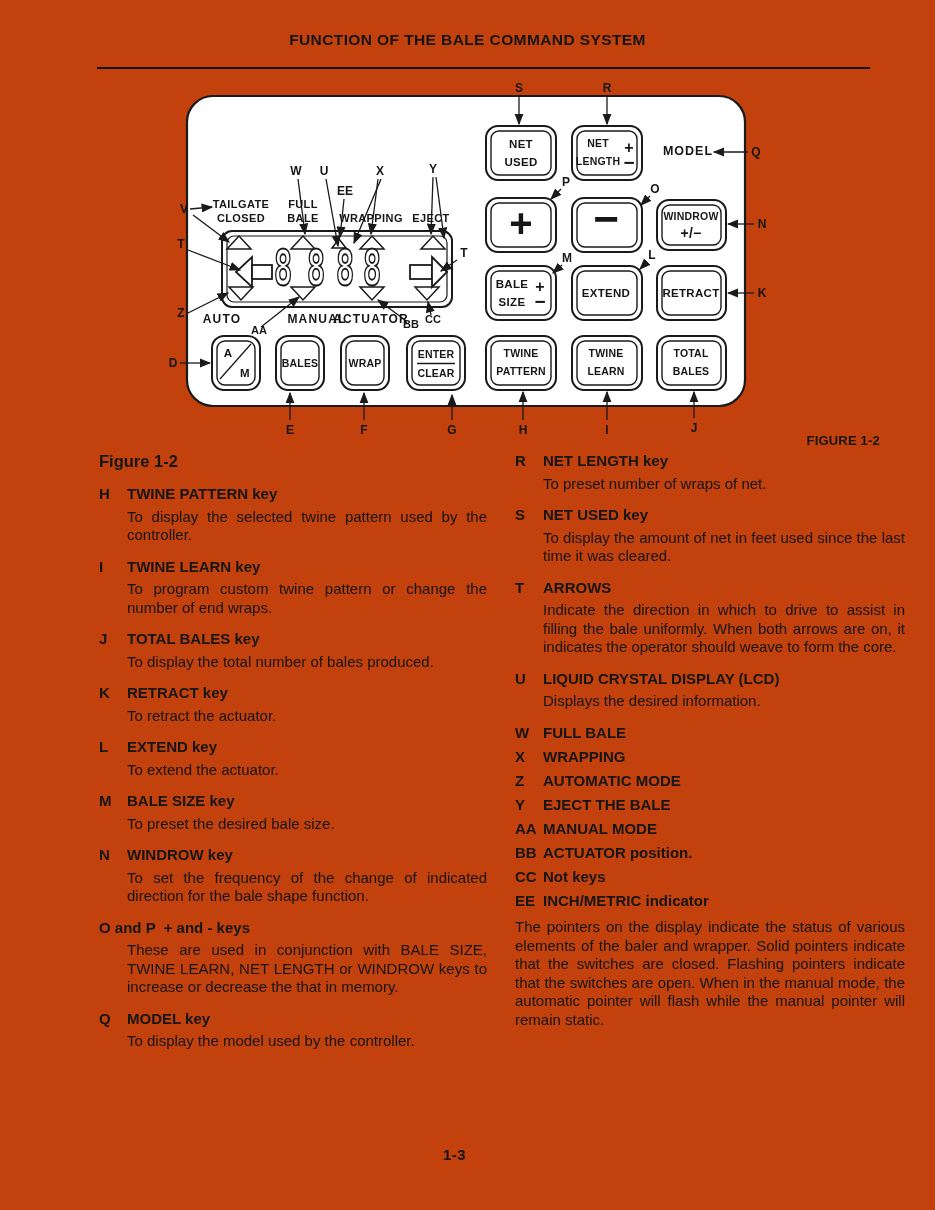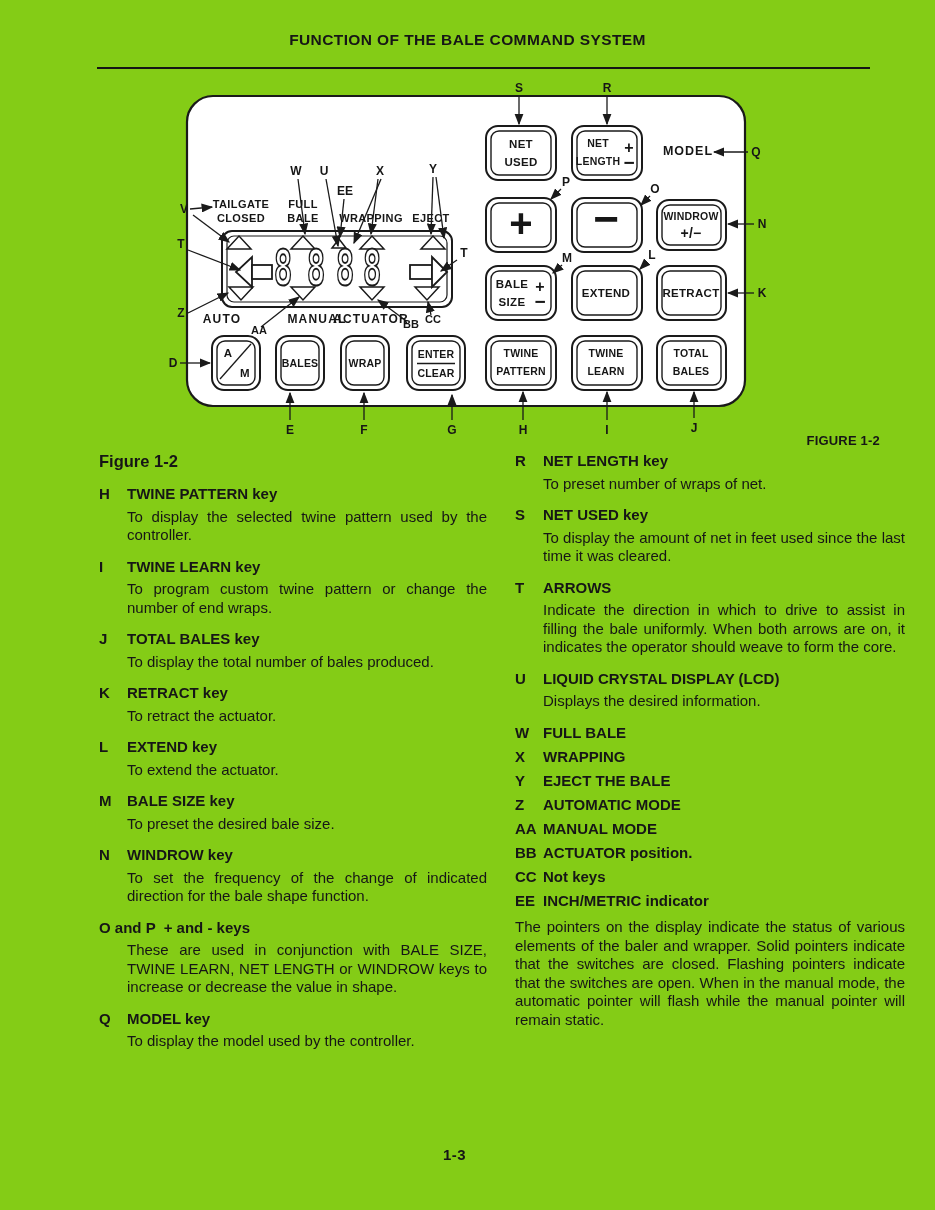--- a/index.html
+++ b/index.html
@@ -1,17 +1,17 @@
 <!DOCTYPE html>
 <html><head>
 <meta charset="utf-8">
 <style>
   html,body{margin:0;padding:0;background:#e8e8e8;}
   .page{
-    position:relative;width:935px;height:1210px;background:#84cc16;
+    position:relative;width:935px;height:1210px;background:#c2410c;
     font-family:"Liberation Sans",sans-serif;color:#161616;overflow:hidden;
     margin:0 auto;
   }
   .header-title{
     position:absolute;top:31px;left:0;width:935px;text-align:center;
     font-size:15.5px;font-weight:bold;letter-spacing:.4px;
   }
   .header-rule{position:absolute;top:67px;left:97px;width:773px;height:2.4px;background:#151515;}
   .diagram-wrap{position:absolute;top:76px;left:0;width:935px;height:372px;}
   .figure-caption{
@@ -312,21 +312,21 @@
       <div class="def-item">
         <div class="def-line"><span class="def-key">M</span><span class="def-term">BALE SIZE key</span></div>
         <p class="def-desc">To preset the desired bale size.</p>
       </div>
       <div class="def-item">
         <div class="def-line"><span class="def-key">N</span><span class="def-term">WINDROW key</span></div>
         <p class="def-desc">To set the frequency of the change of indicated direction for the bale shape function.</p>
       </div>
       <div class="def-item">
         <div class="def-line"><span class="def-key" style="min-width:0;margin-right:8px">O and P</span><span class="def-term">+ and - keys</span></div>
-        <p class="def-desc">These are used in conjunction with BALE SIZE, TWINE LEARN, NET LENGTH or WINDROW keys to increase or decrease the value in shape.</p>
+        <p class="def-desc">These are used in conjunction with BALE SIZE, TWINE LEARN, NET LENGTH or WINDROW keys to increase or decrease the that in memory.</p>
       </div>
       <div class="def-item">
         <div class="def-line"><span class="def-key">Q</span><span class="def-term">MODEL key</span></div>
         <p class="def-desc">To display the model used by the controller.</p>
       </div>
     </div>
 
     <div class="col-right">
       <div class="def-item">
         <div class="def-line"><span class="def-key">R</span><span class="def-term">NET LENGTH key</span></div>
@@ -344,24 +344,24 @@
         <div class="def-line"><span class="def-key">U</span><span class="def-term">LIQUID CRYSTAL DISPLAY (LCD)</span></div>
         <p class="def-desc">Displays the desired information.</p>
       </div>
       <div class="def-item simple">
         <div class="def-line"><span class="def-key">W</span><span class="def-term">FULL BALE</span></div>
       </div>
       <div class="def-item simple">
         <div class="def-line"><span class="def-key">X</span><span class="def-term">WRAPPING</span></div>
       </div>
       <div class="def-item simple">
+        <div class="def-line"><span class="def-key">Z</span><span class="def-term">AUTOMATIC MODE</span></div>
+      </div>
+      <div class="def-item simple">
         <div class="def-line"><span class="def-key">Y</span><span class="def-term">EJECT THE BALE</span></div>
-      </div>
-      <div class="def-item simple">
-        <div class="def-line"><span class="def-key">Z</span><span class="def-term">AUTOMATIC MODE</span></div>
       </div>
       <div class="def-item simple">
         <div class="def-line"><span class="def-key">AA</span><span class="def-term">MANUAL MODE</span></div>
       </div>
       <div class="def-item simple">
         <div class="def-line"><span class="def-key">BB</span><span class="def-term">ACTUATOR position.</span></div>
       </div>
       <div class="def-item simple">
         <div class="def-line"><span class="def-key">CC</span><span class="def-term">Not keys</span></div>
       </div>

